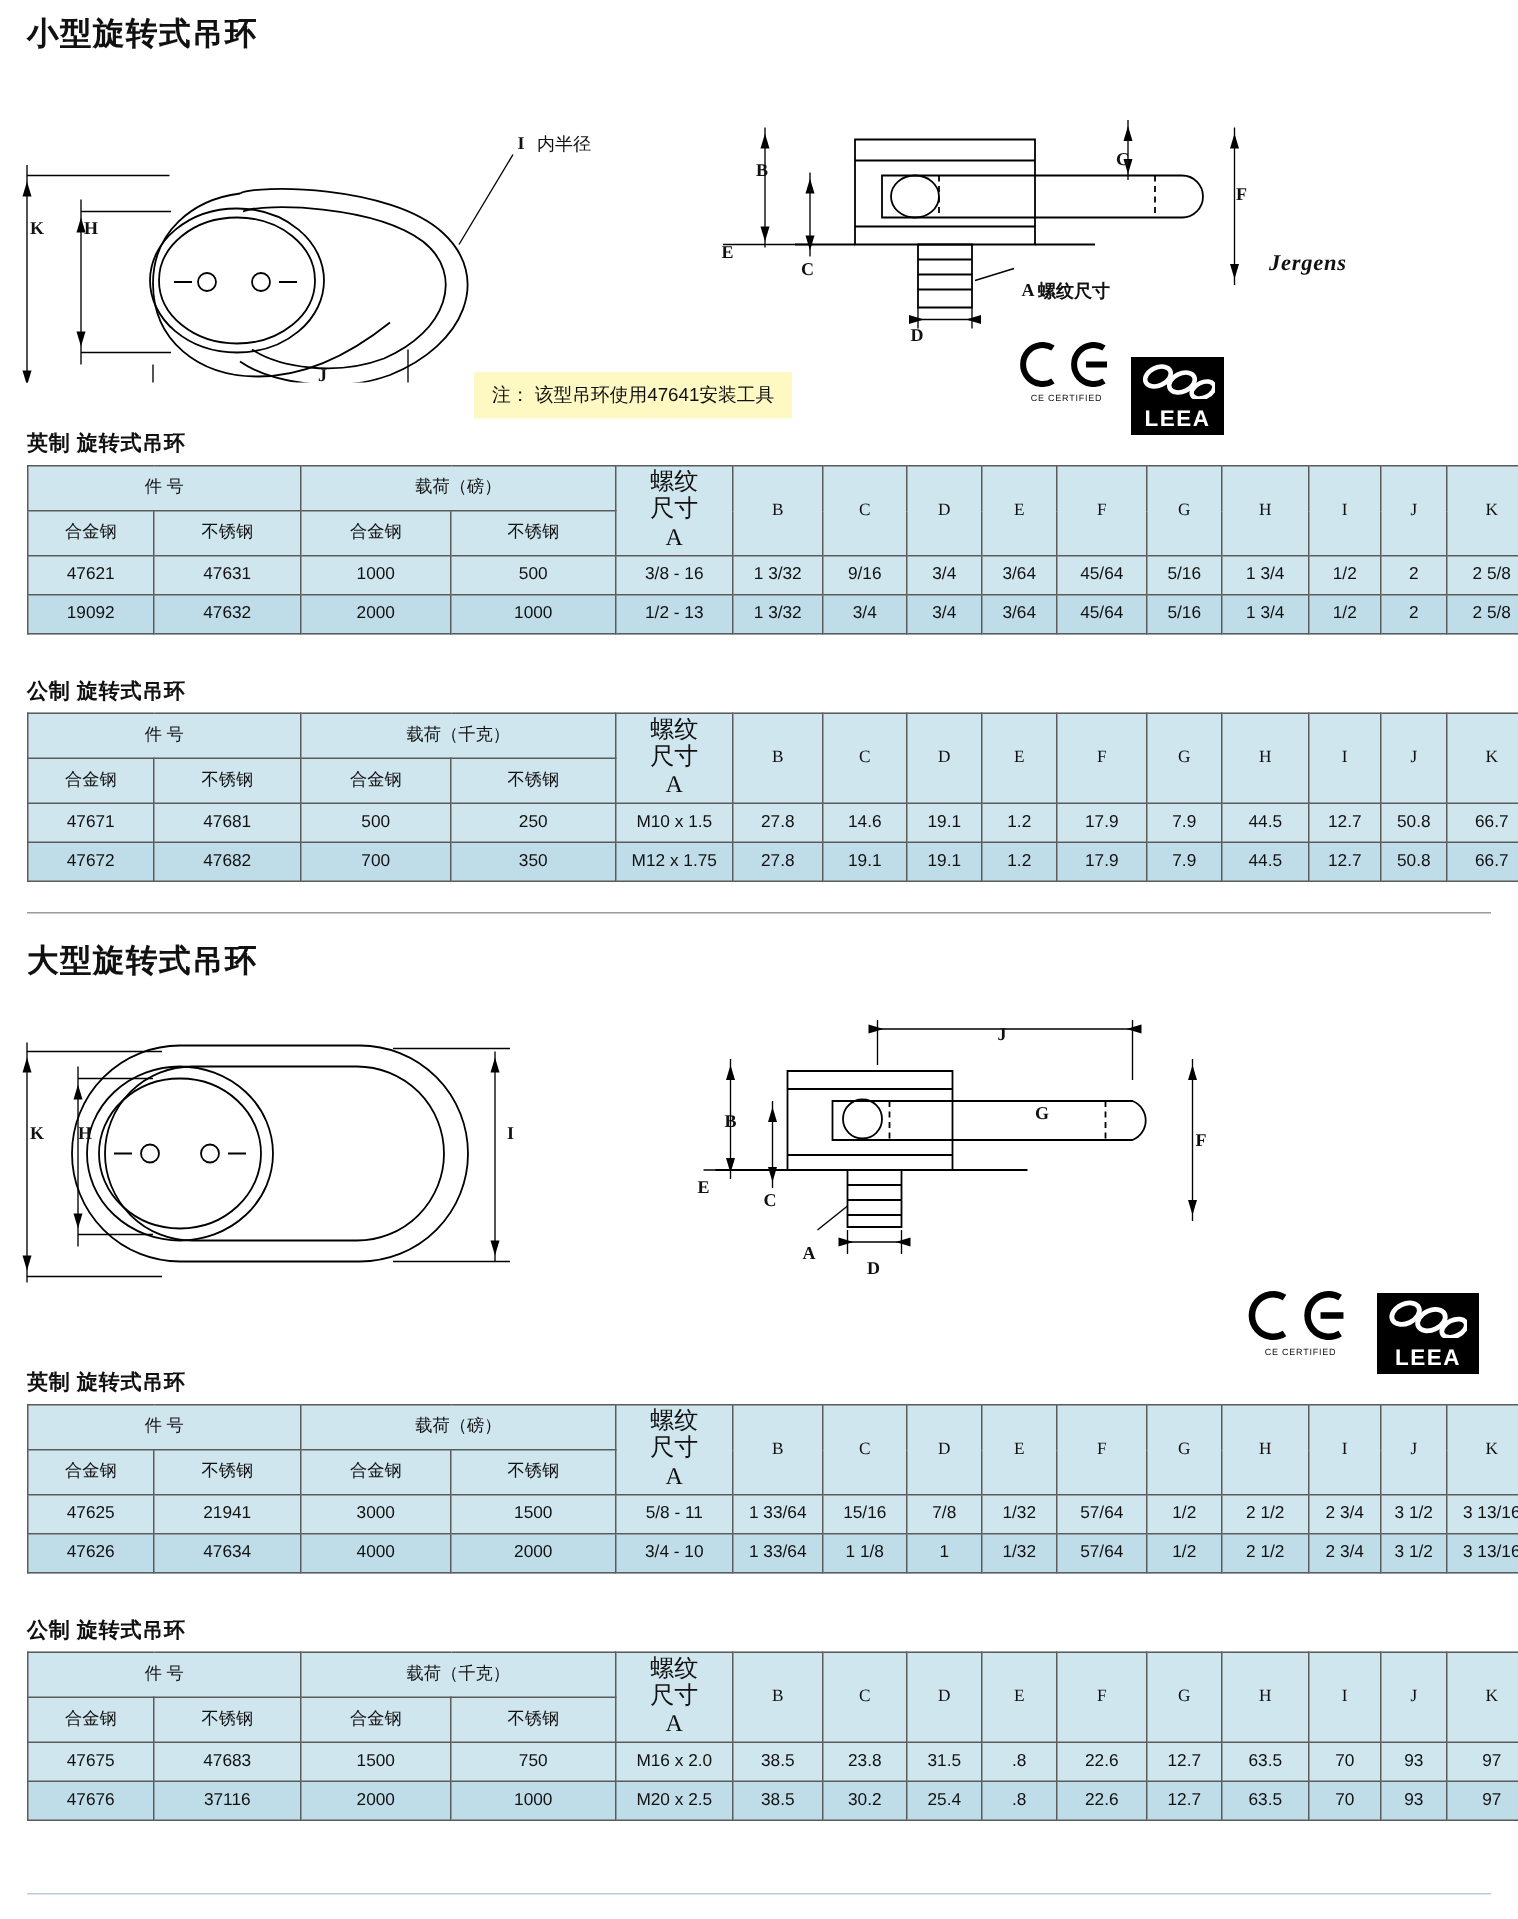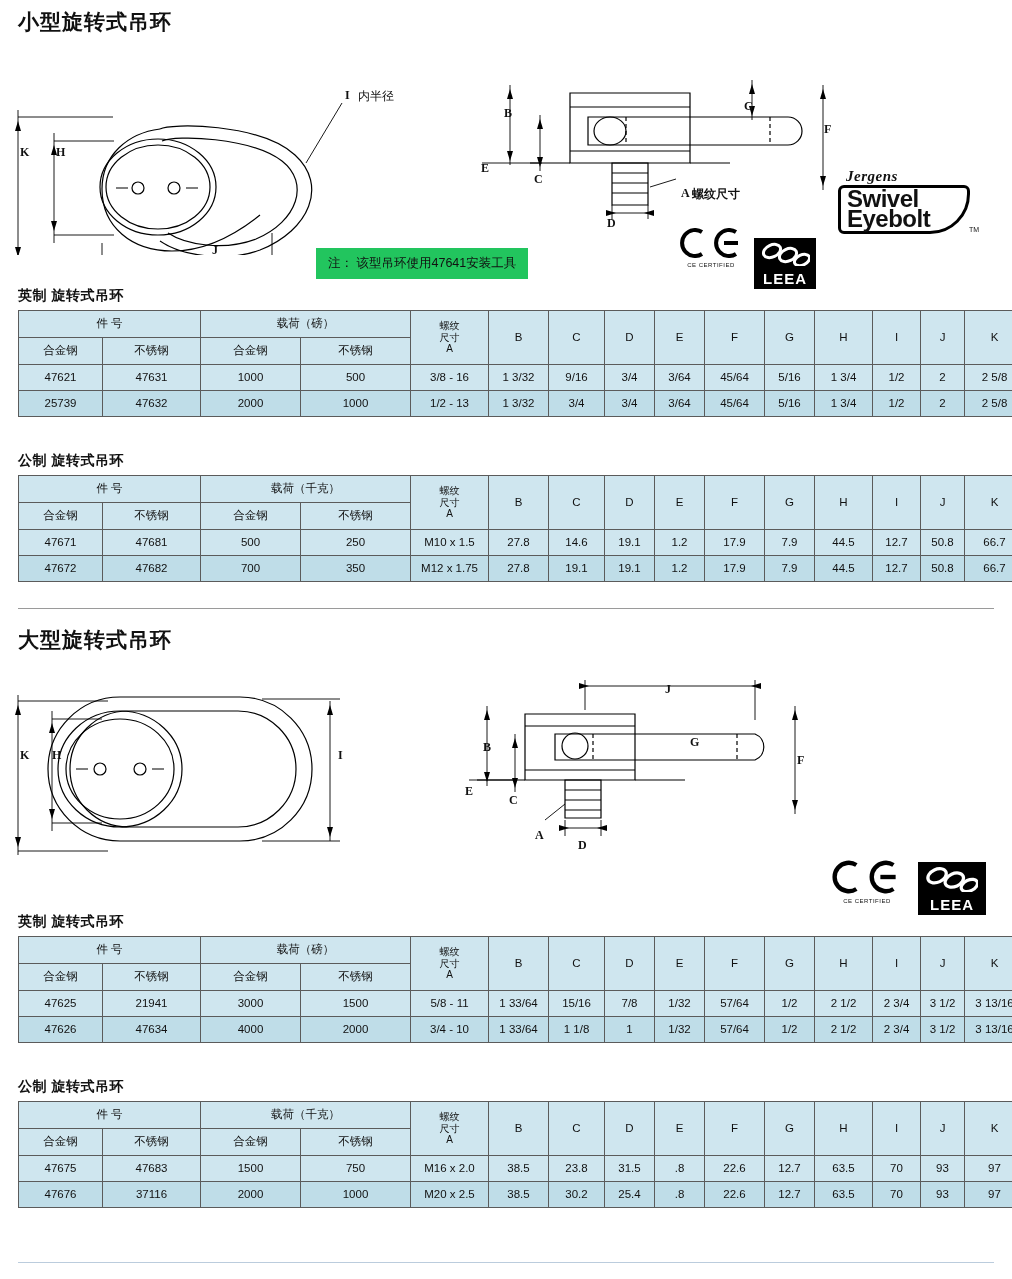--- a/index.html
+++ b/index.html
@@ -34,30 +34,30 @@
     background:#cfe6ef;
     table-layout:fixed;
   }
   table.spec td,table.spec th{
     border:1px solid #5b5b5b;
     text-align:center;
     padding:2px 1px;
     font-weight:normal;
     line-height:1.15;
   }
-  .hdr-row td{height:22px;}
+  .hdr-row td{height:22px;font-family:Liberation Serif, serif;}
   .hdr-row2 td{height:22px;margin-top:24px;}
   .data-row td{height:21px;}
   .row-alt td{background:#bfdde8;}
   .bold{font-weight:bold;}
-  .thr-cell{line-height:1.1;font-size:10px;margin-top:12px;}
+  .thr-cell{line-height:1.1;font-size:16px;margin-top:12px;}
 
   
   .note{
-    background:#22c55e;
+    background:#fef9c3;
     font-size:12.5px;
     padding:7px 12px;
     display:inline-block;
     white-space:nowrap;
   }
 
   
   .divider{
     border-top:1px solid #9a9a9a;
     width:976px;
@@ -216,25 +216,20 @@
   <span class="lbl" style="left:607px;top:216px;">D</span>
   <span class="lbl" style="left:744px;top:99px;">G</span>
   <span class="lbl" style="left:824px;top:122px;">F</span>
   <span class="lbl" style="left:681px;top:186px;">A</span>
   <span class="lbl-s" style="left:692px;top:186px;font-weight:bold;">螺纹尺寸</span>
 
   <div class="note" style="position:absolute;left:316px;top:248px;">注： 该型吊环使用47641安装工具</div>
 
   <div class="logo-box" style="left:838px;top:168px;width:160px;">
     <div class="jergens" style="margin-left:8px;">Jergens</div>
-    <div style="position:relative;border:3px solid #000;border-radius:6px 6px 40px 6px;padding:1px 6px 2px 6px;width:132px;box-sizing:border-box;">
-      <div class="swivel">Swivel</div>
-      <div class="swivel">Eyebolt</div>
-      <span style="position:absolute;right:-12px;bottom:-2px;font-size:7px;">TM</span>
-    </div>
   </div>
 
   <div class="logo-box" style="left:676px;top:228px;width:70px;">
     <svg width="66" height="30" viewBox="0 0 66 30">
       <g fill="none" stroke="#000" stroke-width="4">
         <path d="M26 4 A13 13 0 1 0 26 26"></path>
         <path d="M60 4 A13 13 0 1 0 60 26"></path>
         <path d="M48 15 h14"></path>
       </g>
     </svg>
@@ -312,21 +307,21 @@
         <td>3/4</td>
         <td>3/64</td>
         <td>45/64</td>
         <td>5/16</td>
         <td>1 3/4</td>
         <td>1/2</td>
         <td>2</td>
         <td>2 5/8</td>
       </tr>
       <tr class="data-row row-alt">
-        <td class="bold">25739</td>
+        <td class="bold">19092</td>
         <td class="bold">47632</td>
         <td>2000</td>
         <td>1000</td>
         <td>1/2 - 13</td>
         <td>1 3/32</td>
         <td>3/4</td>
         <td>3/4</td>
         <td>3/64</td>
         <td>45/64</td>
         <td>5/16</td>

